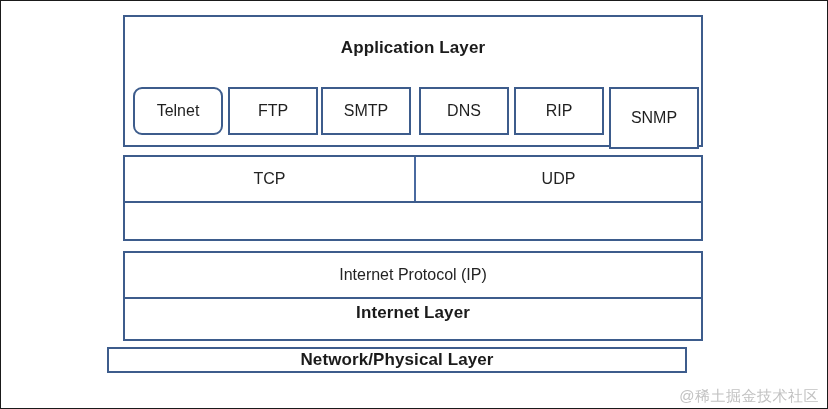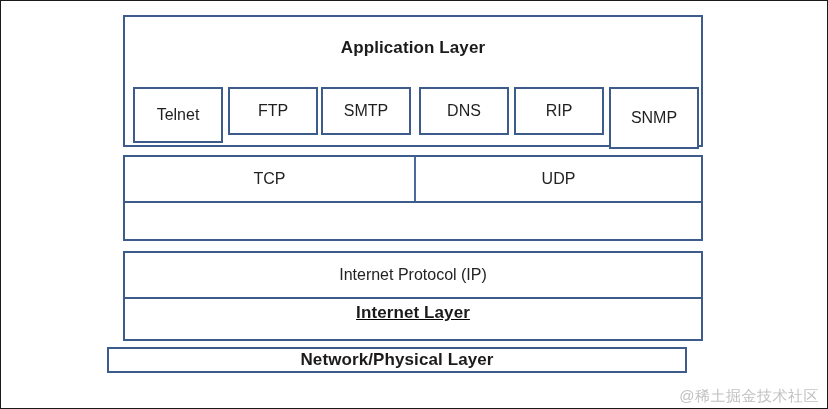--- a/index.html
+++ b/index.html
@@ -101,21 +101,21 @@
 
 <div id="canvas">
 
   <div class="layer-box" style="left:122px; top:14px; width:580px; height:132px;">
 
     <div class="row" style="top:12px; height:38px;">
       <span class="t-title">Application Layer</span>
     </div>
   </div>
 
-  <div class="proto-box" style="left:132px; top:86px; width:90px; height:56px;">
+  <div class="proto-box" style="left:132px; top:86px; width:90px; height:48px;border-radius:9px;">
     <span class="t-proto">Telnet</span>
   </div>
 
   <div class="proto-box" style="left:227px; top:86px; width:90px; height:48px;">
     <span class="t-proto">FTP</span>
   </div>
 
   <div class="proto-box" style="left:320px; top:86px; width:90px; height:48px;">
     <span class="t-proto">SMTP</span>
   </div>
@@ -149,21 +149,21 @@
   </div>
 
   <div class="layer-box" style="left:122px; top:250px; width:580px; height:90px;">
 
     <div class="row" style="top:0; height:44px;">
       <span class="t-plain">Internet Protocol (IP)</span>
     </div>
 
     <div class="divider-h" style="top:44px;"></div>
 
-    <div class="row" style="top:46px; height:28px;text-decoration:underline;">
+    <div class="row" style="top:46px; height:28px;">
       <span class="t-title">Internet Layer</span>
     </div>
   </div>
 
   <div class="layer-box" style="left:106px; top:346px; width:580px; height:26px;">
 
     <div class="row" style="top:0; bottom:0;">
       <span class="t-title">Network/Physical Layer</span>
     </div>
   </div>

